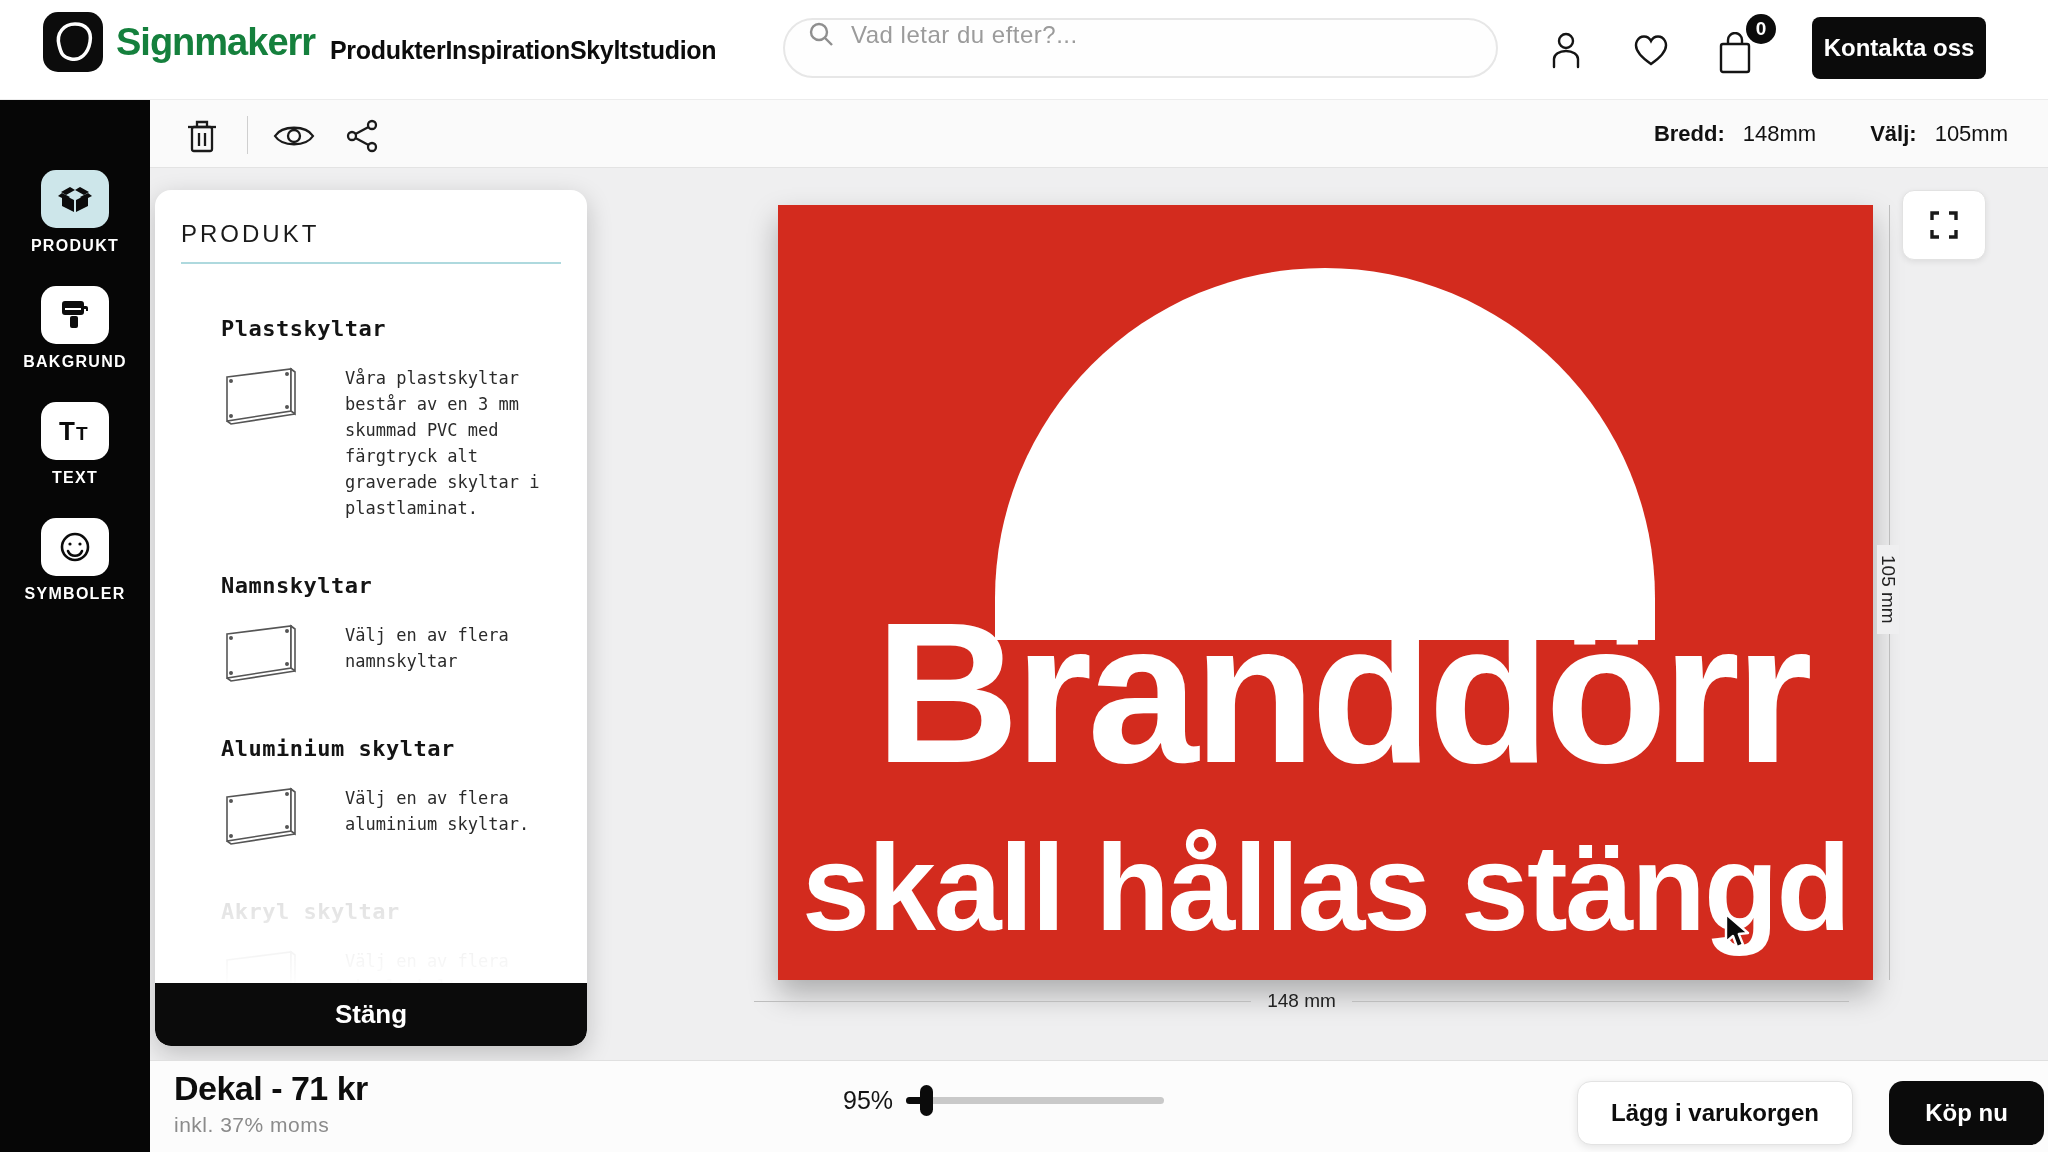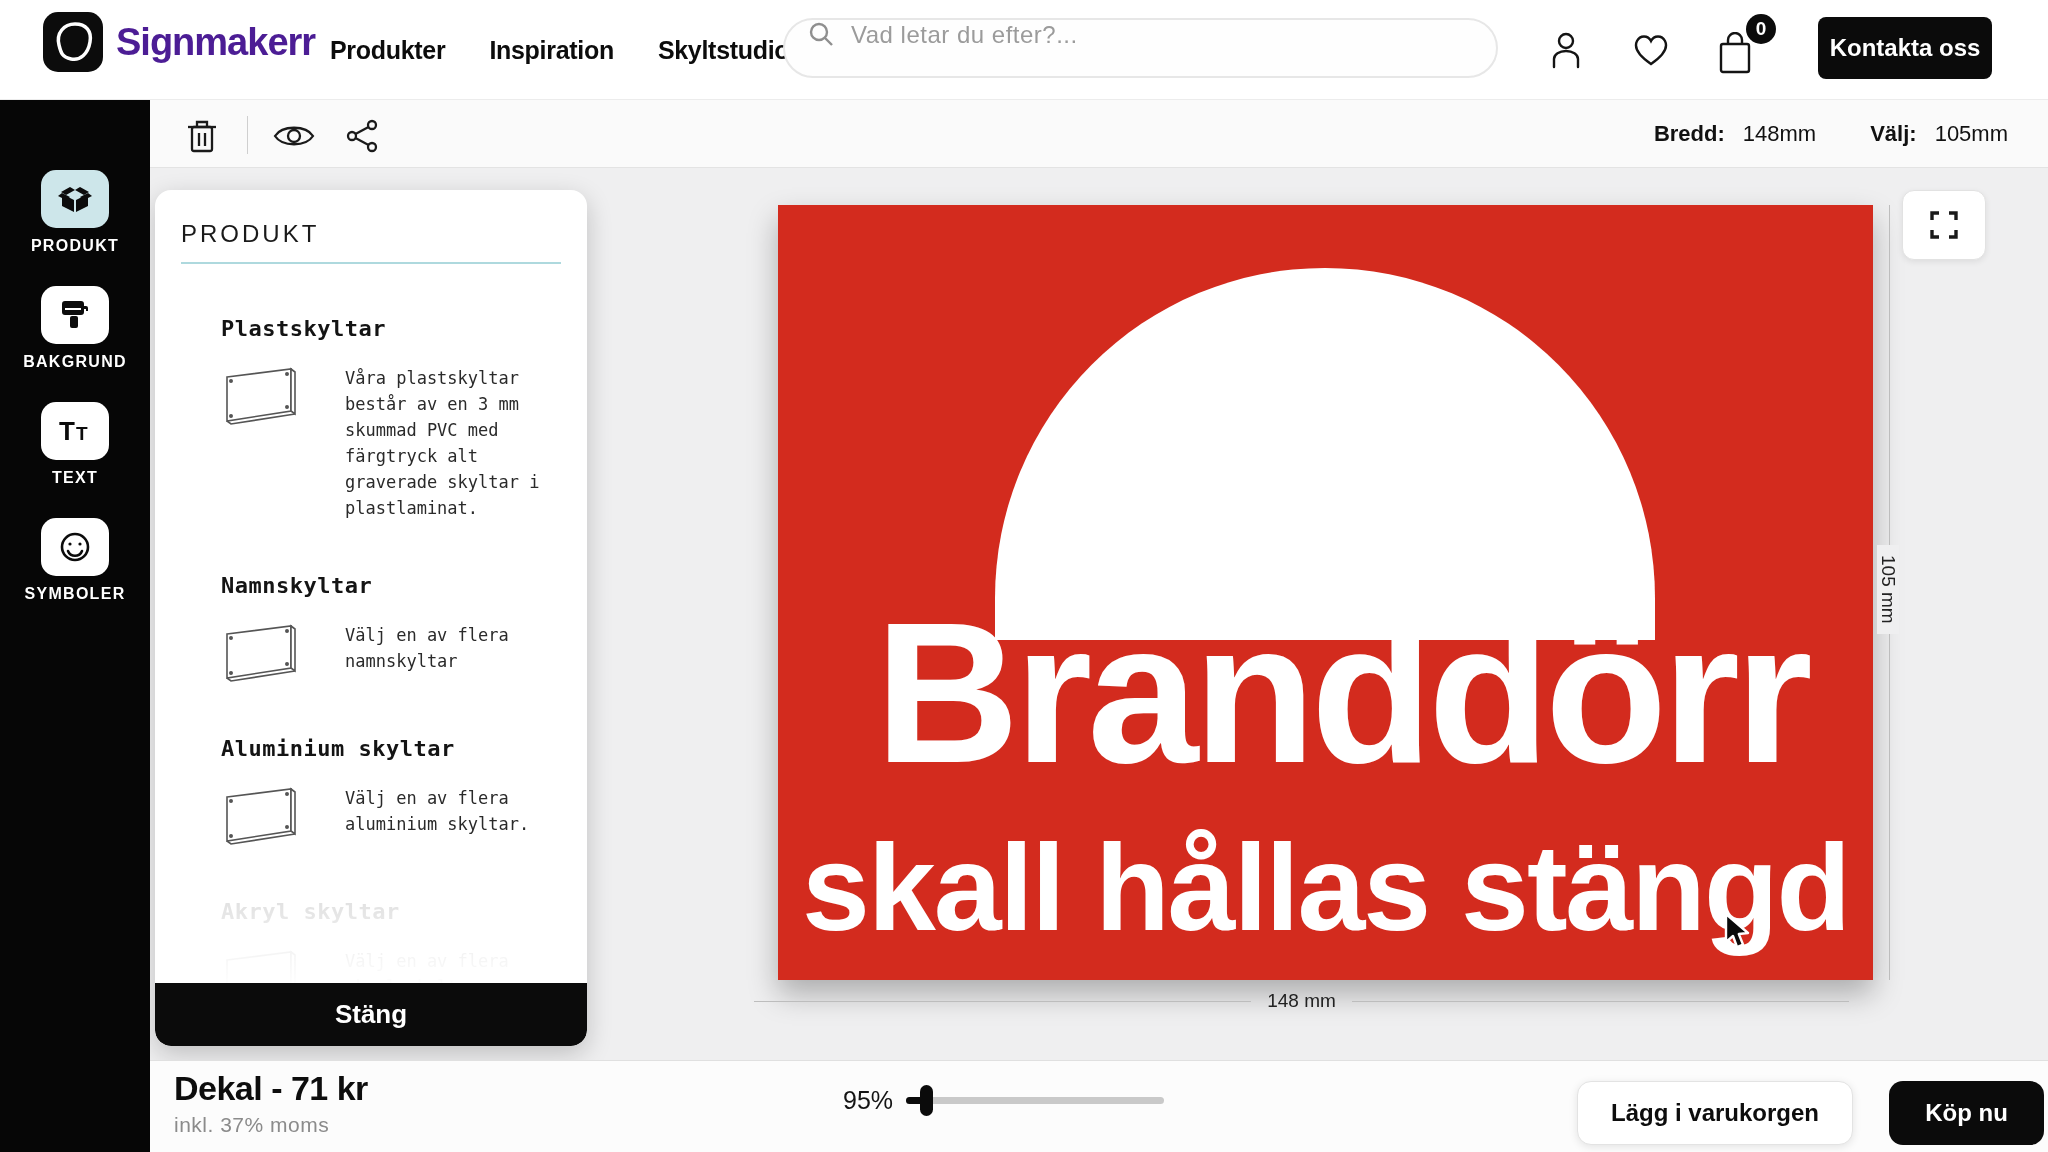--- a/index.html
+++ b/index.html
@@ -6,33 +6,33 @@
   *{box-sizing:border-box;}
   #stage{
     position:relative;width:2048px;height:1152px;overflow:hidden;
     background:#efeff0;
     font-family:"Liberation Sans","DejaVu Sans",sans-serif;
     color:#111;
   }
   
   .header{position:absolute;left:0;top:0;width:2048px;height:100px;background:#ffffff;border-bottom:1px solid #ececec;z-index:30;}
   .logo-wrap{position:absolute;left:42px;top:11px;display:flex;align-items:center;gap:12px;cursor:pointer;}
-  .brand{font-size:38px;font-weight:800;letter-spacing:-1px;color:#4c1d95;}
-  .nav{position:absolute;left:330px;top:0;height:100px;display:flex;align-items:center;gap:44px;}
+  .brand{font-size:38px;font-weight:800;letter-spacing:-1px;color:#15803d;}
+  .nav{position:absolute;left:330px;top:0;height:100px;display:flex;align-items:center;}
   .nav a{font-size:25px;font-weight:700;color:#0c0c0c;text-decoration:none;letter-spacing:-0.3px;}
   .search-pill{position:absolute;left:783px;top:18px;width:715px;height:60px;border:2px solid #e7e7e7;border-radius:40px;background:#fefefe;display:flex;align-items:flex-start;padding:0 22px;gap:14px;}
   .search-pill input{border:none;outline:none;background:transparent;font-size:24px;color:#444;width:100%;font-family:inherit;letter-spacing:0.5px;}
   .search-pill input::placeholder{color:#9b9b9b;}
   .hdr-actions{position:absolute;right:0;top:0;height:100px;display:flex;align-items:center;}
   .hicon{width:44px;height:44px;display:flex;align-items:center;justify-content:center;cursor:pointer;}
   .hicon.person{position:absolute;right:460px;}
   .hicon.heart{position:absolute;right:375px;}
   .bag-wrap{position:absolute;right:280px;width:52px;height:60px;cursor:pointer;}
   .badge{position:absolute;right:-8px;top:-6px;width:30px;height:30px;border-radius:50%;background:#0b0b0b;color:#fff;font-size:19px;font-weight:700;display:flex;align-items:center;justify-content:center;}
-  .contact-btn{position:absolute;right:56px;top:17px;width:174px;height:62px;background:#0b0b0b;color:#fff;border:none;border-radius:8px;font-size:24px;font-weight:700;font-family:inherit;cursor:pointer;}
+  .contact-btn{position:absolute;right:62px;top:17px;width:174px;height:62px;background:#0b0b0b;color:#fff;border:none;border-radius:8px;font-size:24px;font-weight:700;font-family:inherit;cursor:pointer;}
   
   .sidebar{position:absolute;left:0;top:100px;width:150px;height:1052px;background:#060606;z-index:40;display:flex;flex-direction:column;align-items:center;padding-top:70px;gap:31px;}
   .side-item{display:flex;flex-direction:column;align-items:center;cursor:pointer;}
   .tile{width:68px;height:58px;border-radius:15px;background:#ffffff;display:flex;align-items:center;justify-content:center;}
   .tile.active{background:#cde6ea;}
   .side-label{margin-top:9px;color:#fff;font-size:16px;font-weight:700;letter-spacing:1.3px;white-space:nowrap;}
   
   .toolbar{position:absolute;left:150px;top:100px;width:1898px;height:68px;background:#fafafa;border-bottom:1px solid #e3e3e3;z-index:10;}
   .tbtn{position:absolute;top:14px;width:44px;height:44px;display:flex;align-items:center;justify-content:center;cursor:pointer;}
   .tb-sep{position:absolute;left:97px;top:16px;width:1px;height:38px;background:#cfcfcf;}

